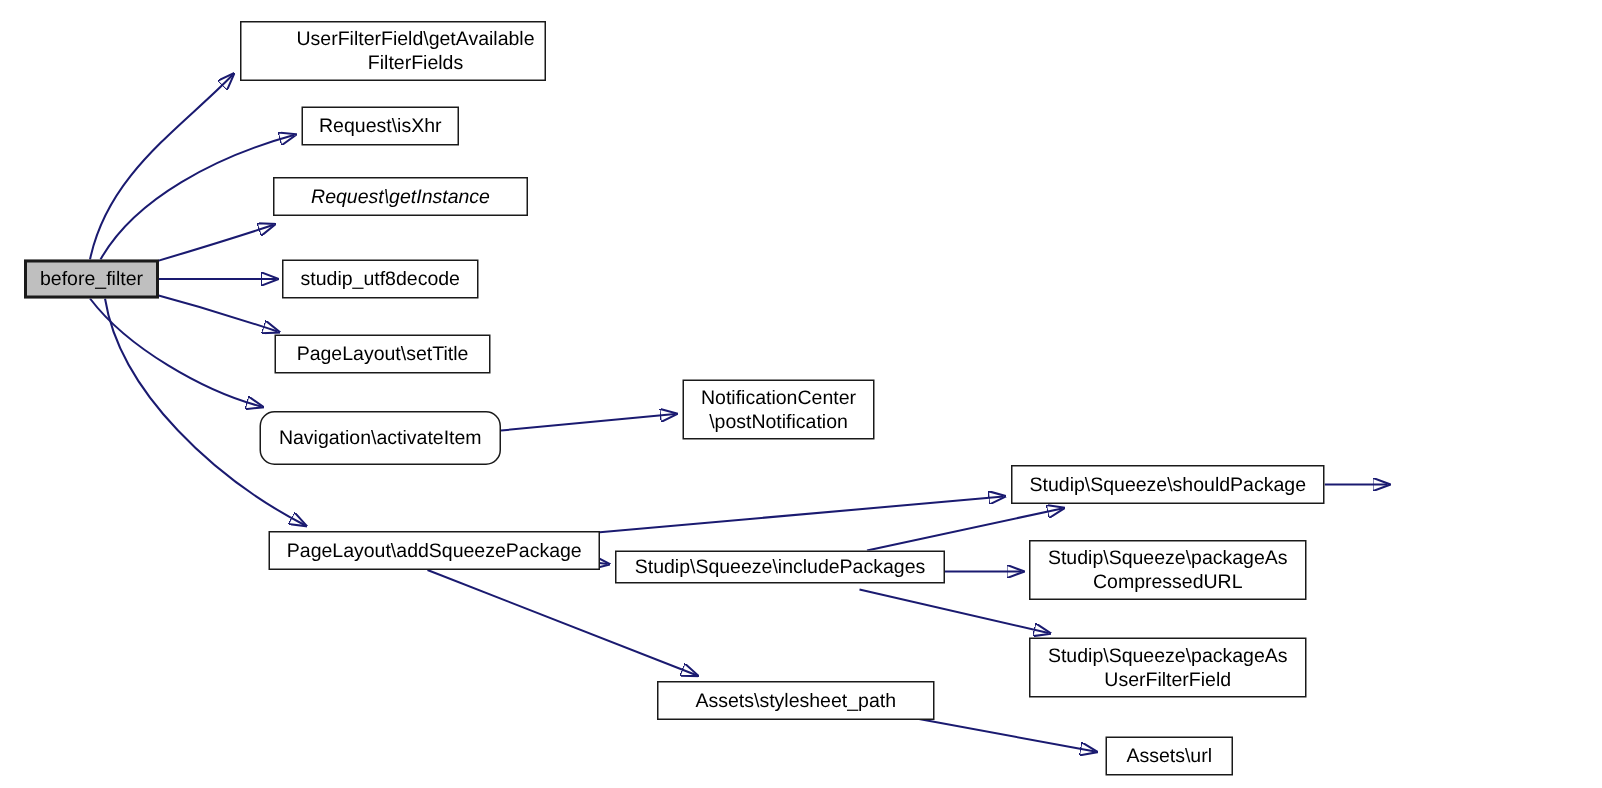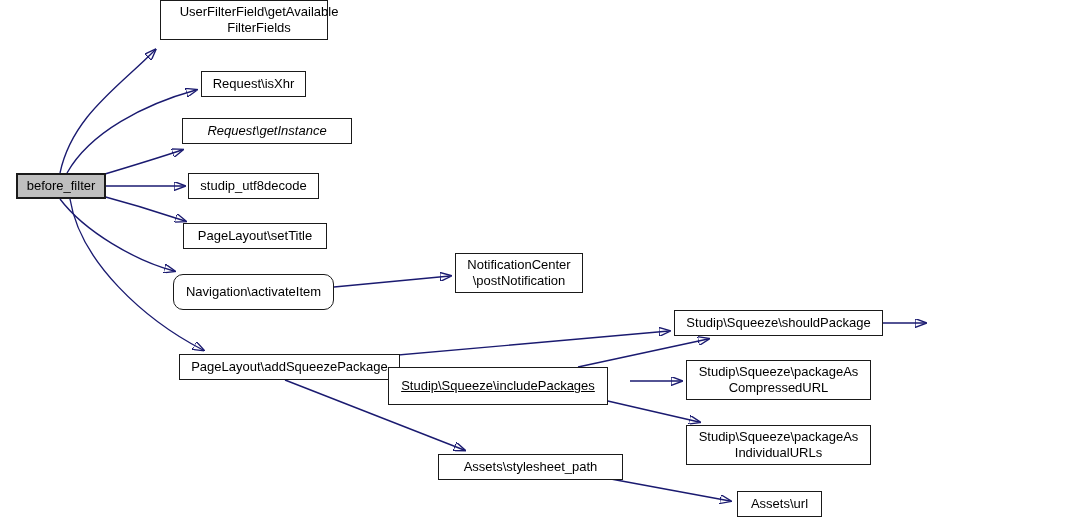--- a/index.html
+++ b/index.html
@@ -65,21 +65,21 @@
     <path d="M 630,381 L 681,381" marker-end="url(#arrow)"></path>
     <path d="M 573,393 L 699,422" marker-end="url(#arrow)"></path>
     <path d="M 883,323 L 925,323" marker-end="url(#arrow)"></path>
     <path d="M 600,477 L 730,501" marker-end="url(#arrow)"></path>
   </svg>
 
   <div class="node highlight" style="left:16px; top:173px; width:90px; height:26px;">
     <span>before_filter</span>
   </div>
 
-  <div class="node" style="left:160px; top:0; width:168px; height:40px;padding-left:30px;">
+  <div class="node" style="left:160px; top:14px; width:204px; height:40px;padding-left:30px;">
     <span>UserFilterField\getAvailable</span>
     <span>FilterFields</span>
   </div>
 
   <div class="node" style="left:201px; top:71px; width:105px; height:26px;">
     <span>Request\isXhr</span>
   </div>
 
   <div class="node" style="left:182px; top:118px; width:170px; height:26px;font-style:italic;">
     <span>Request\getInstance</span>
@@ -99,37 +99,37 @@
 
   <div class="node" style="left:455px; top:253px; width:128px; height:40px;">
     <span>NotificationCenter</span>
     <span>\postNotification</span>
   </div>
 
   <div class="node" style="left:143px; top:354px; width:221px; height:26px;margin-left:36px;">
     <span>PageLayout\addSqueezePackage</span>
   </div>
 
-  <div class="node" style="left:388px; top:367px; width:220px; height:38px;text-decoration:underline;">
+  <div class="node" style="left:410px; top:367px; width:220px; height:22px;">
     <span>Studip\Squeeze\includePackages</span>
   </div>
 
   <div class="node" style="left:674px; top:310px; width:209px; height:26px;">
     <span>Studip\Squeeze\shouldPackage</span>
   </div>
 
 
   <div class="node" style="left:686px; top:360px; width:185px; height:40px;">
     <span>Studip\Squeeze\packageAs</span>
     <span>CompressedURL</span>
   </div>
 
   <div class="node" style="left:686px; top:425px; width:185px; height:40px;">
     <span>Studip\Squeeze\packageAs</span>
-    <span>IndividualURLs</span>
+    <span>UserFilterField</span>
   </div>
 
   <div class="node" style="left:438px; top:454px; width:185px; height:26px;">
     <span>Assets\stylesheet_path</span>
   </div>
 
   <div class="node" style="left:737px; top:491px; width:85px; height:26px;">
     <span>Assets\url</span>
   </div>
 

